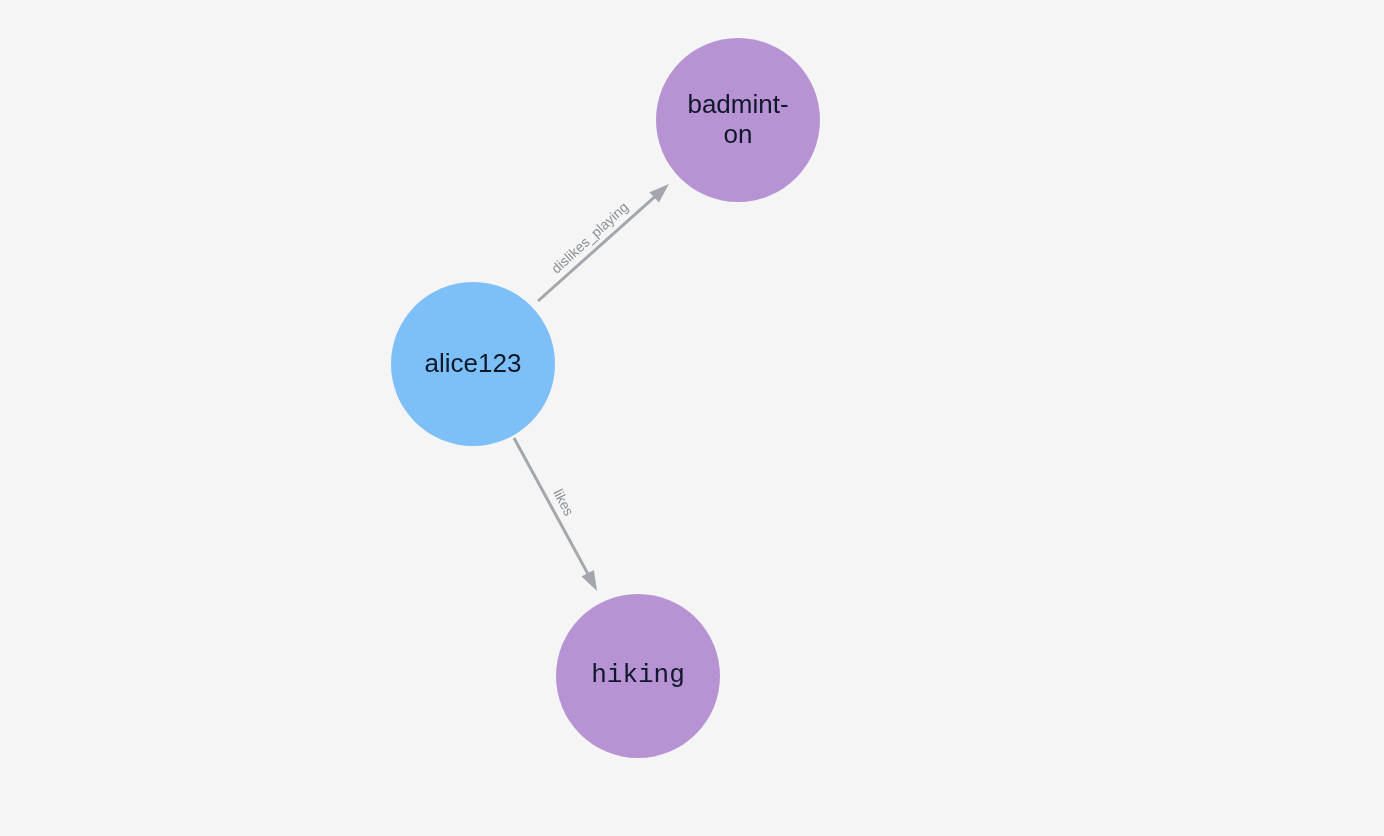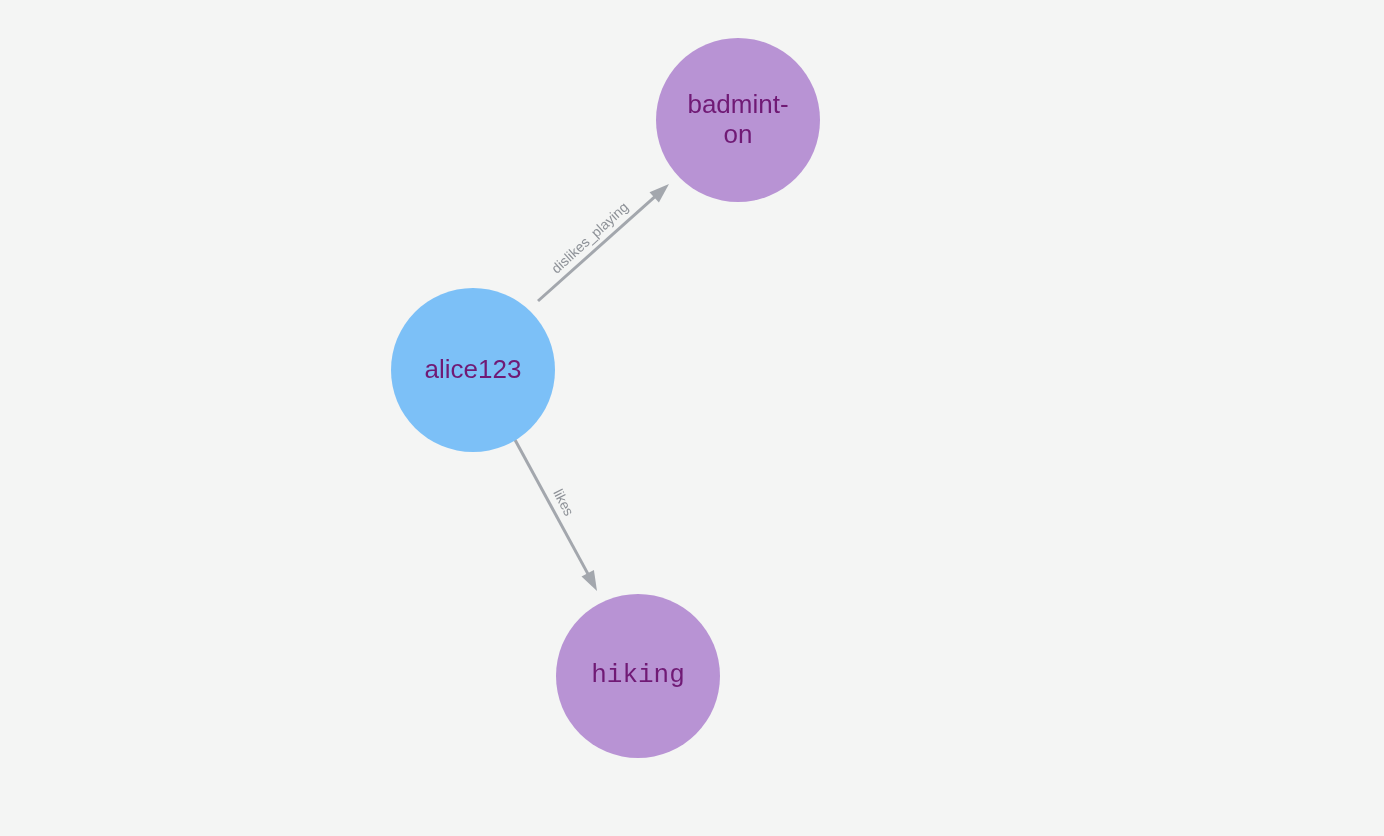--- a/index.html
+++ b/index.html
@@ -45,21 +45,21 @@
     display: flex;
     align-items: center;
     justify-content: center;
     text-align: center;
     cursor: pointer;
     box-sizing: border-box;
   }
   .node-user { background: #7cc0f7; }
   .node-activity { background: #b893d4; }
   .node-label {
-    color: #701a75;
+    color: #0f172a;
     font-size: 26px;
     line-height: 1.15;
     white-space: pre-line;
     user-select: none;
   }
 </style>
 </head>
 <body>
 
 <div class="canvas">
@@ -73,21 +73,21 @@
     </g>
 
     <g>
       <line class="edge-line" x1="514" y1="438" x2="590.5" y2="578.6"></line>
       <polygon class="edge-arrowhead" points="597,591 581.5,576.5 593.9,570"></polygon>
       <text class="edge-label" transform="translate(563.8,502.3) rotate(62.4)">likes</text>
     </g>
 
   </svg>
 
-  <div class="node node-user" style="left:391px; top:288px;">
+  <div class="node node-user" style="left:391px; top:282px;">
     <span class="node-label">alice123</span>
   </div>
 
   <div class="node node-activity" style="left:656px; top:38px;">
     <span class="node-label">badmint-
 on</span>
   </div>
 
   <div class="node node-activity" style="left:556px; top:594px;font-family:Liberation Mono, monospace;">
     <span class="node-label">hiking</span>

